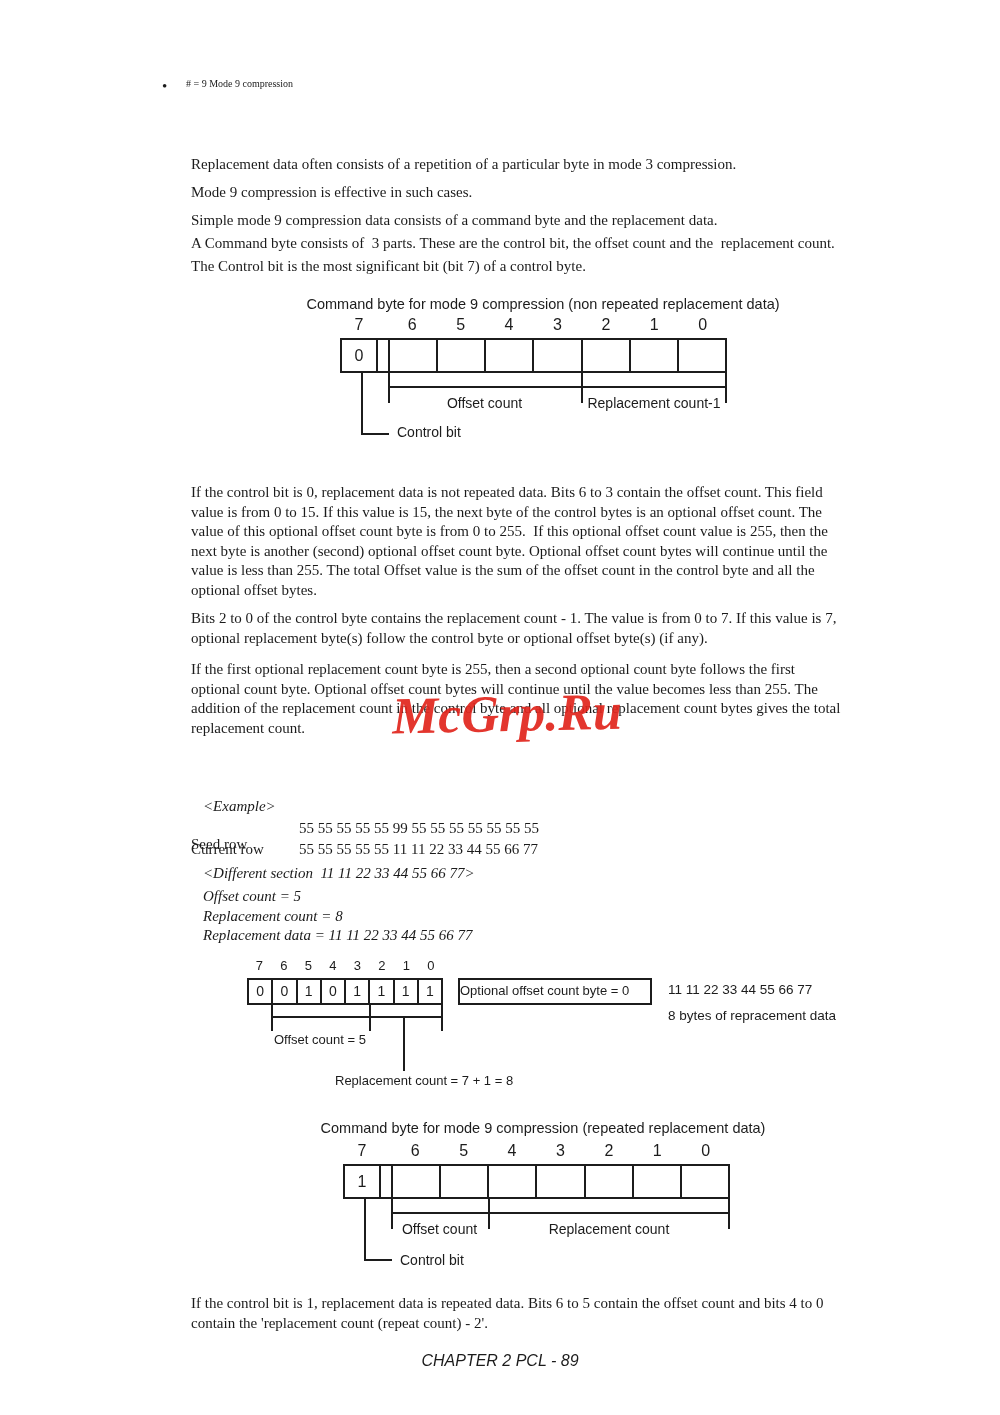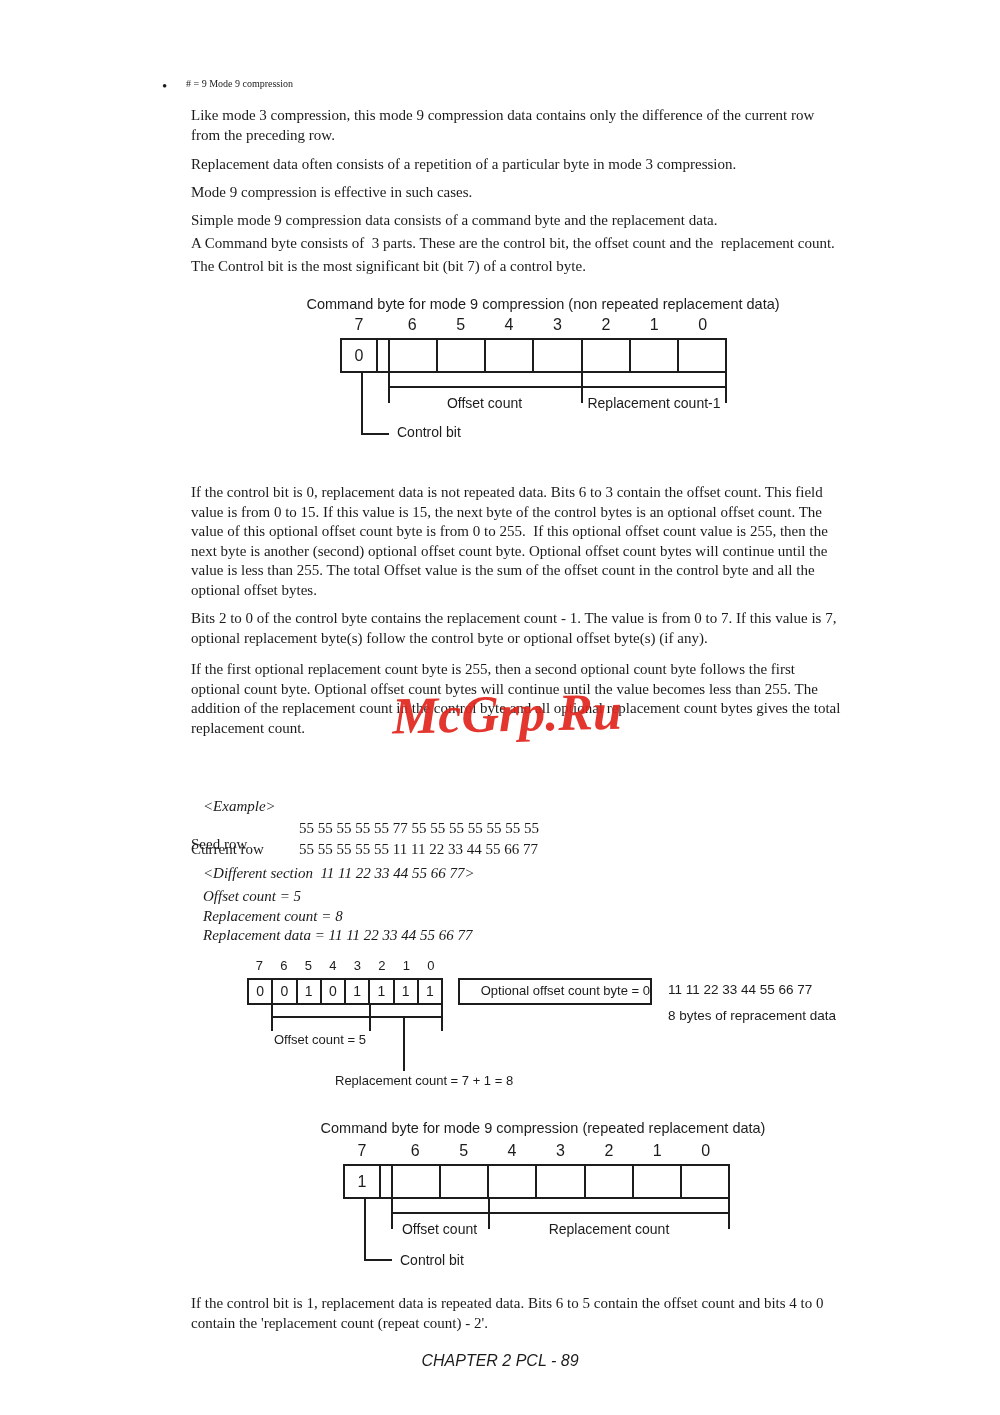--- a/index.html
+++ b/index.html
@@ -32,39 +32,37 @@
   .bytebox.big .cell:nth-child(2){margin-left:10px;border-left:2px solid #1c1c1c;}
   .bytebox.small{width:196px;height:27px;font-size:14px;}
   .bytebox.small .cell{line-height:23px;}
   .bar{position:absolute;box-sizing:border-box;border-bottom:2px solid #1c1c1c;}
   .bl{border-left:2px solid #1c1c1c;}
   .br{border-right:2px solid #1c1c1c;}
   .tick{position:absolute;width:0;border-left:2px solid #1c1c1c;}
   .conn{position:absolute;box-sizing:border-box;border-left:2px solid #1c1c1c;border-bottom:2px solid #1c1c1c;}
   .dlabel{position:absolute;font-size:14px;text-align:center;}
   .dlabel-left{position:absolute;font-size:13px;text-align:left;white-space:pre;}
-  .opt-box{position:absolute;border:2px solid #1c1c1c;box-sizing:border-box;text-align:right;
+  .opt-box{position:absolute;border:2px solid #1c1c1c;box-sizing:border-box;text-align:left;
            font-size:13px;line-height:22px;background:#fff;}
   .side-note{position:absolute;font-size:13.5px;white-space:pre;}
   
   .footer{position:absolute;left:0;width:1000px;text-align:center;font-family:"Liberation Sans", sans-serif;
           font-style:italic;font-size:16px;color:#1b1b1b;}
   .watermark{position:absolute;font-family:"Liberation Serif", serif;font-style:italic;font-weight:bold;
              font-size:52px;opacity:.92;transform:rotate(-1.2deg);white-space:pre;}
 </style>
 </head>
 <body>
 
 <div class="page">
 
   <span class="bullet-marker" style="top:78px">•</span>
   <span class="bullet-text" style="top:78px"># = 9  Mode 9 compression</span>
 
-  <div class="para" style="top:106px">Like mode 3 compression, this mode 9 compression data contains only the difference of the current row
-from the preceding row.</div>
   <div class="para" style="top:155px">Replacement data often consists of a repetition of a particular byte in mode 3 compression.</div>
   <div class="para" style="top:183px">Mode 9 compression is effective in such cases.</div>
   <div class="para" style="top:211px">Simple mode 9 compression data consists of a command byte and the replacement data.</div>
   <div class="para" style="top:234px">A Command byte consists of  3 parts. These are the control bit, the offset count and the  replacement count.</div>
   <div class="para" style="top:257px">The Control bit is the most significant bit (bit 7) of a control byte.</div>
 
   <div class="diagram" style="top:296px;height:160px">
     <div class="dtitle" style="left:243px;top:0;width:600px">Command byte for mode 9 compression (non repeated replacement data)</div>
     <div class="bitrow big" style="left:340px;top:20px">
         <div class="bn">7</div>
@@ -105,21 +103,21 @@
 optional offset bytes.</div>
   <div class="para" style="top:609px">Bits 2 to 0 of the control byte contains the replacement count - 1. The value is from 0 to 7. If this value is 7,
 optional replacement byte(s) follow the control byte or optional offset byte(s) (if any).</div>
   <div class="para" style="top:660px">If the first optional replacement count byte is 255, then a second optional count byte follows the first
 optional count byte. Optional offset count bytes will continue until the value becomes less than 255. The
 addition of the replacement count in the control byte and all optional replacement count bytes gives the total
 replacement count.</div>
 
   <div class="ex-line" style="top:797px">&lt;Example&gt;</div>
   <div class="ex-label" style="top:836px">Seed row</div>
-  <div class="ex-value" style="top:820px">55 55 55 55 55 77 55 55 55 55 55 55 55</div>
+  <div class="ex-value" style="top:820px">55 55 55 55 55 99 55 55 55 55 55 55 55</div>
   <div class="ex-label" style="top:841px">Current row</div>
   <div class="ex-value" style="top:841px">55 55 55 55 55 11 11 22 33 44 55 66 77</div>
   <div class="ex-line" style="top:864px">&lt;Different section  11 11 22 33 44 55 66 77&gt;</div>
   <div class="ex-line" style="top:887px">Offset count = 5</div>
   <div class="ex-line" style="top:907px">Replacement count = 8</div>
   <div class="ex-line" style="top:926px">Replacement data = 11 11 22 33 44 55 66 77</div>
 
   <div class="diagram" style="top:955px;height:140px">
     <div class="bitrow small" style="left:247px;top:3px">
         <div class="bn">7</div>

